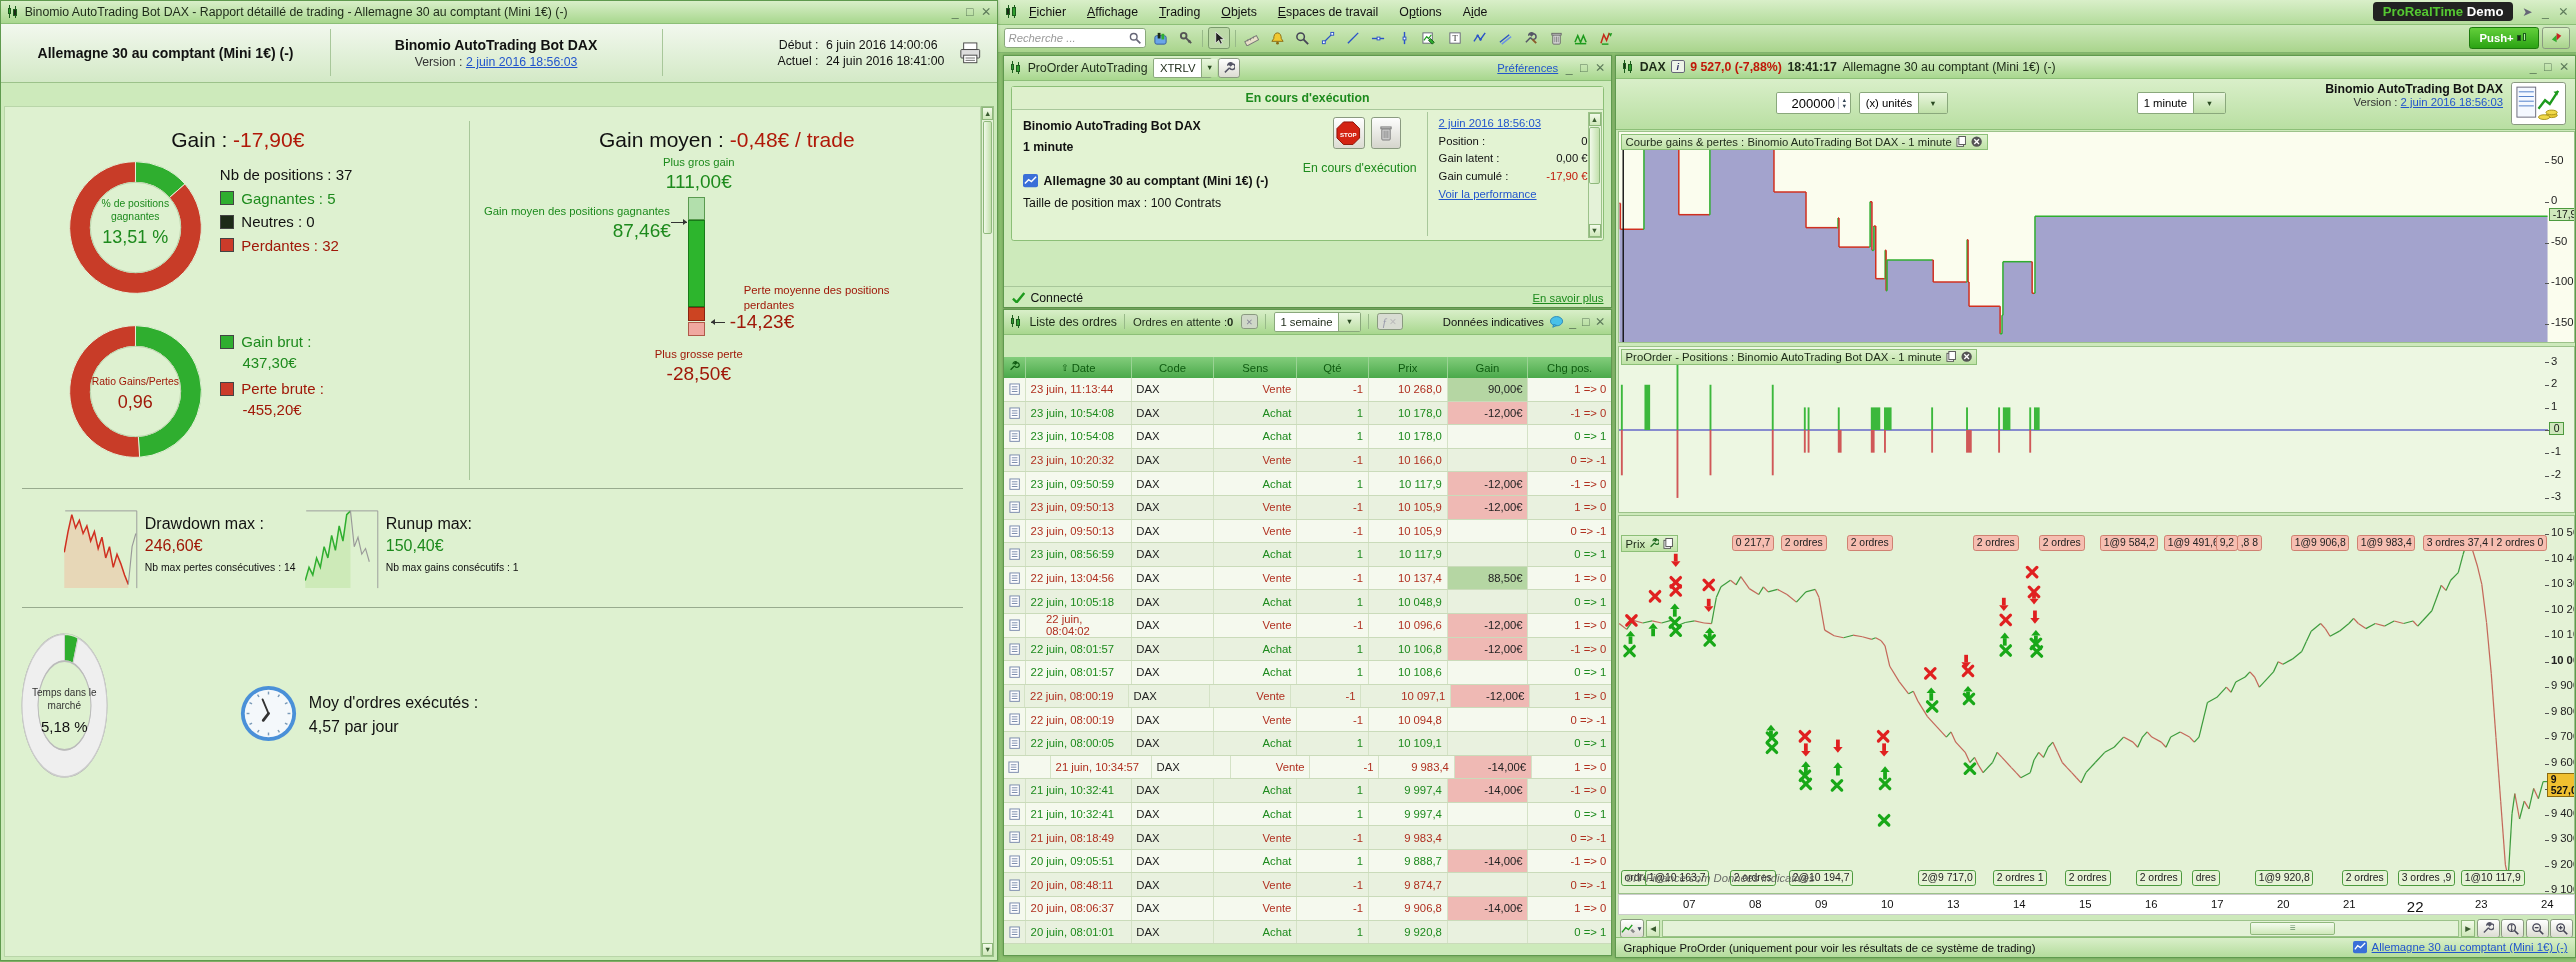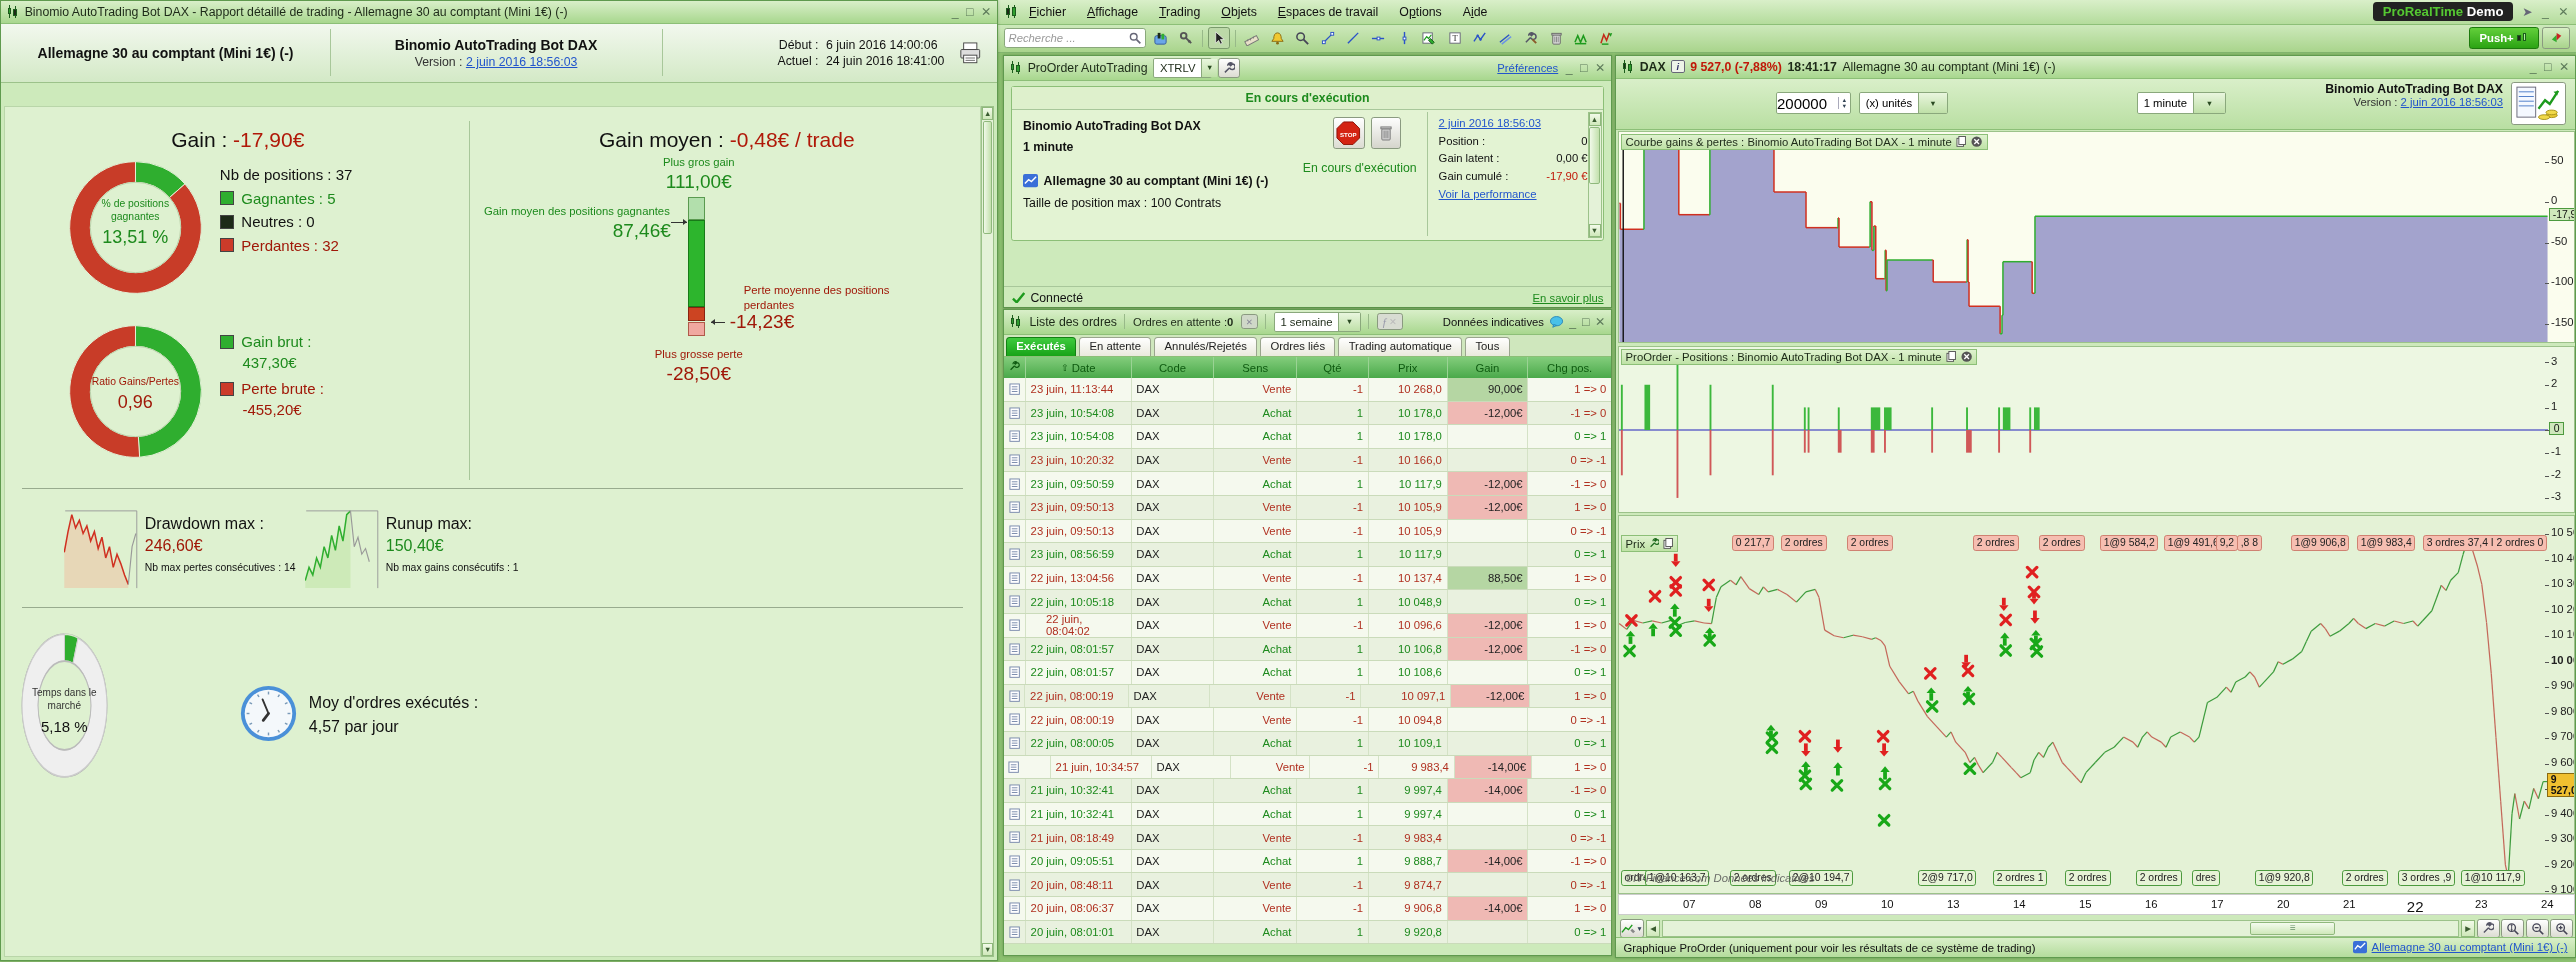--- a/index.html
+++ b/index.html
@@ -493,21 +493,20 @@
         <span style="font-size:11.3px;color:#111;">Données indicatives</span>
         <svg width="14" height="12.3" viewBox="0 0 15 13">
             <ellipse cx="7" cy="5.5" rx="6.5" ry="5" fill="#49c1e8" stroke="#2a86b8"></ellipse>
             <path d="M4 9 L3 12 L7 10 Z" fill="#49c1e8" stroke="#2a86b8"></path>
           </svg>
         <span class="wbtn">_</span>
           <span class="wbtn">□</span>
           <span class="wbtn">✕</span>
       </span>
     </div>
-    <div class="abs" id="ordertabs" style="left:0;top:24.5px;width:100%;height:22.6px;background:#cfe7bd;padding:1.9px 0 0 1.9px;border-bottom:0.9px solid #8cbf77;"><span class="tab active">Exécutés</span><span class="tab">En attente</span><span class="tab">Annulés/Rejetés</span><span class="tab">Ordres liés</span><span class="tab">Trading automatique</span><span class="tab">Tous</span></div>
     <div class="abs" id="orderhead" style="left:0;top:47px;width:100%;height:21px;background:linear-gradient(#83cd7c,#4aa94a);display:flex;font-size:11.3px;color:#0e5a10;align-items:center;">
         <span style="width: 21px; text-align: center;"><svg width="10.4" height="10.4" viewBox="0 0 13 13">
             <path d="M2 11 L7 6 M7 6 a3 3 0 1 0 3-4 l-2 2 -1-1 2-2 a3 3 0 0 0 -4 3" stroke="#0e5a10" stroke-width="1.5" fill="none"></path>
           </svg></span>
         <span style="width: 106px; text-align: center; border-left: 0.9px solid rgb(154, 211, 148); height: 100%; display: flex; align-items: center; justify-content: center; gap: 2.8px; cursor: pointer;"><span style="font-size:9.4px;">⇧</span>Date</span>
         <span style="width: 83px; text-align: center; border-left: 0.9px solid rgb(154, 211, 148); height: 100%; display: flex; align-items: center; justify-content: center; gap: 2.8px; cursor: pointer;">Code</span>
         <span style="width: 83px; text-align: center; border-left: 0.9px solid rgb(154, 211, 148); height: 100%; display: flex; align-items: center; justify-content: center; gap: 2.8px; cursor: pointer;">Sens</span>
         <span style="width: 72px; text-align: center; border-left: 0.9px solid rgb(154, 211, 148); height: 100%; display: flex; align-items: center; justify-content: center; gap: 2.8px; cursor: pointer;">Qté</span>
         <span style="width: 79px; text-align: center; border-left: 0.9px solid rgb(154, 211, 148); height: 100%; display: flex; align-items: center; justify-content: center; gap: 2.8px; cursor: pointer;">Prix</span>
         <span style="width: 81px; text-align: center; border-left: 0.9px solid rgb(154, 211, 148); height: 100%; display: flex; align-items: center; justify-content: center; gap: 2.8px; cursor: pointer;">Gain</span>
@@ -939,21 +938,21 @@
       <b>18:41:17</b>
       <span>Allemagne 30 au comptant (Mini 1€) (-)</span>
       <span class="wbtns">
           <span class="wbtn">_</span>
           <span class="wbtn">□</span>
           <span class="wbtn">✕</span>
         </span>
     </div>
     <div class="abs" style="left:0;top:22.6px;width:100%;height:51px;background:linear-gradient(#d9efc9,#b9dfa2);border-bottom:0.9px solid #8cbf77;">
       <span class="abs" style="left:160px;top:13.2px;width:75px;height:22.6px;background:#fff;border:0.9px solid #8aa87c;border-radius:1.9px;display:flex;align-items:center;">
-        <span style="flex:1;font-size:15px;padding-right:2.8px;">200000</span>
+        <span style="flex:1;text-align:right;font-size:13px;padding-right:2.8px;">200000</span>
         <span style="display:flex;flex-direction:column;width:12.3px;border-left:0.9px solid #aab;">
             <span style="font-size:5.7px;text-align:center;color:#345;">▲</span>
             <span style="font-size:5.7px;text-align:center;color:#345;">▼</span>
           </span>
       </span>
       <span class="dd abs" style="left:243px;top:13.2px;width:89px;height:22.6px;">
           <span>(x) unités</span>
           <span class="arr">▼</span>
         </span>
       <span class="dd abs" style="left:521px;top:13.2px;width:89px;height:22.6px;">

